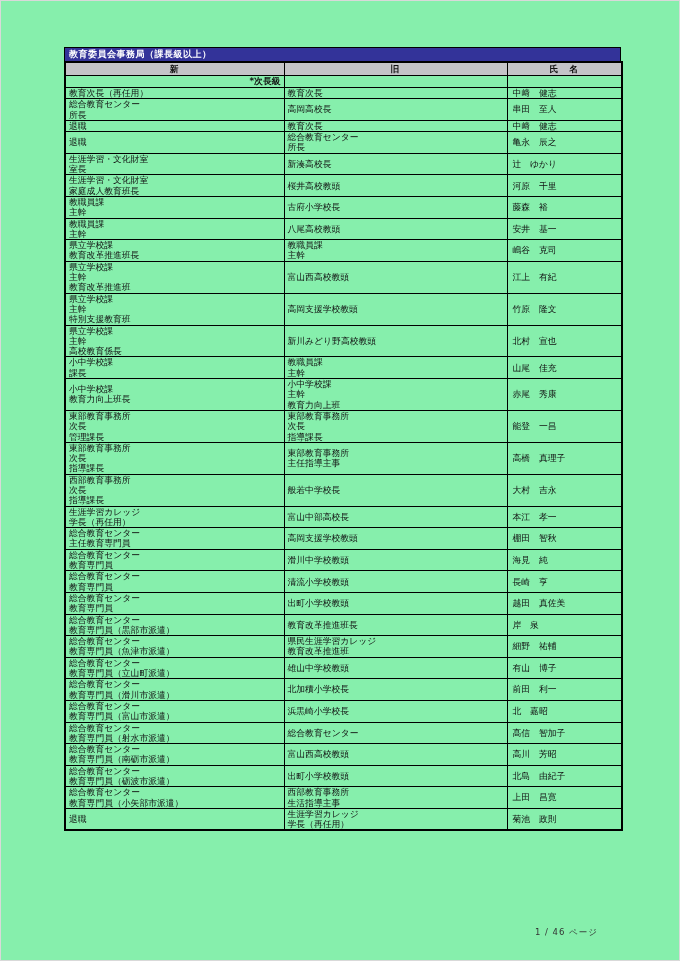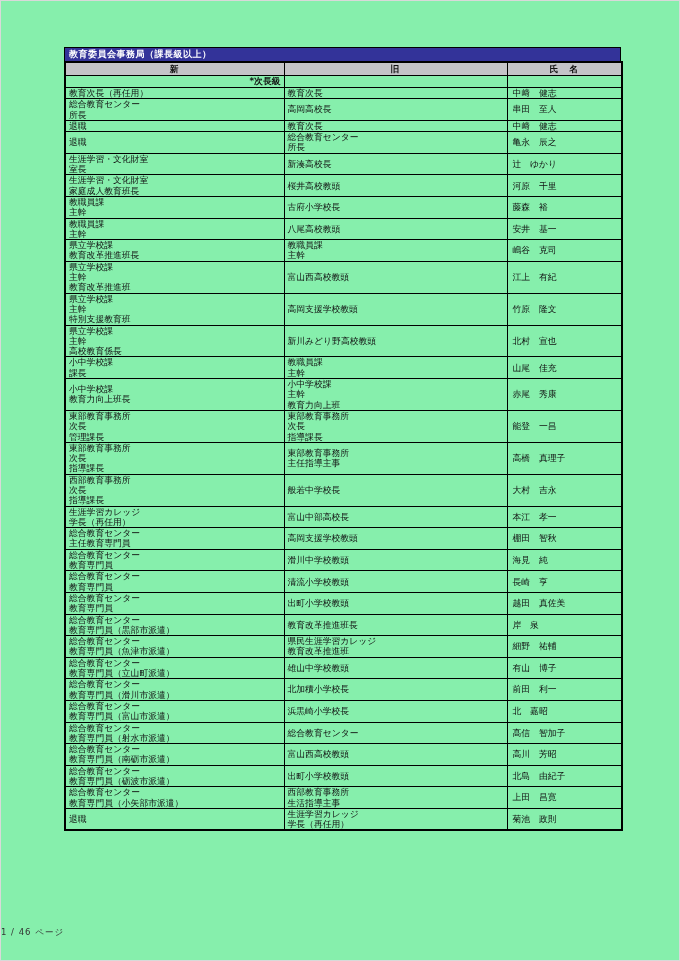--- a/index.html
+++ b/index.html
@@ -58,21 +58,21 @@
   }
   table.roster tr.section td{
     height:11px;
     font-weight:bold;
     text-align:right;
   }
   table.roster td.name-cell{padding-left:5px;}
   .page-footer{
     position:absolute;
     left:0;top:926px;width:597px;
-    text-align:left;
+    text-align:right;
     font-size:8.5px;
     color:#333333;
     letter-spacing:1px;
   }
 </style>
 </head>
 <body>
 
 <div class="page">
   <div class="doc">

